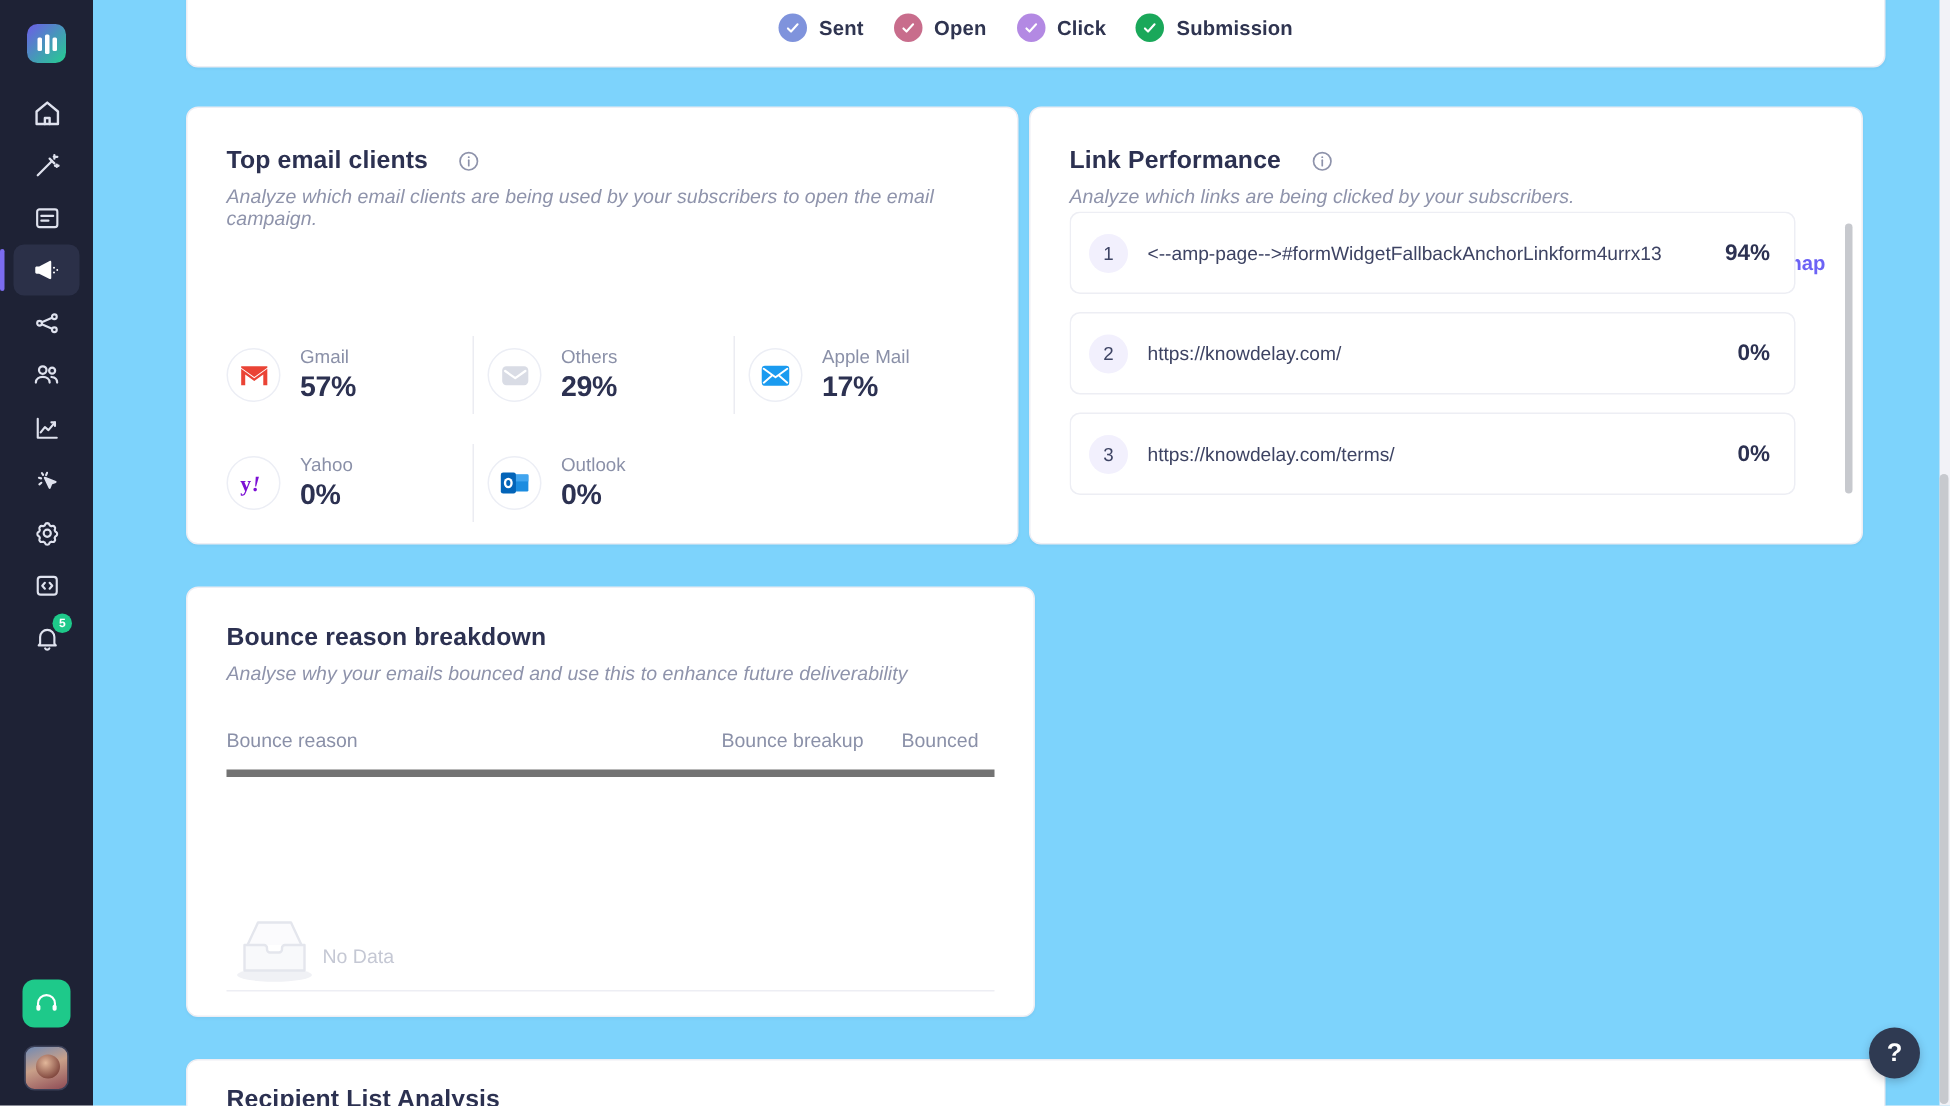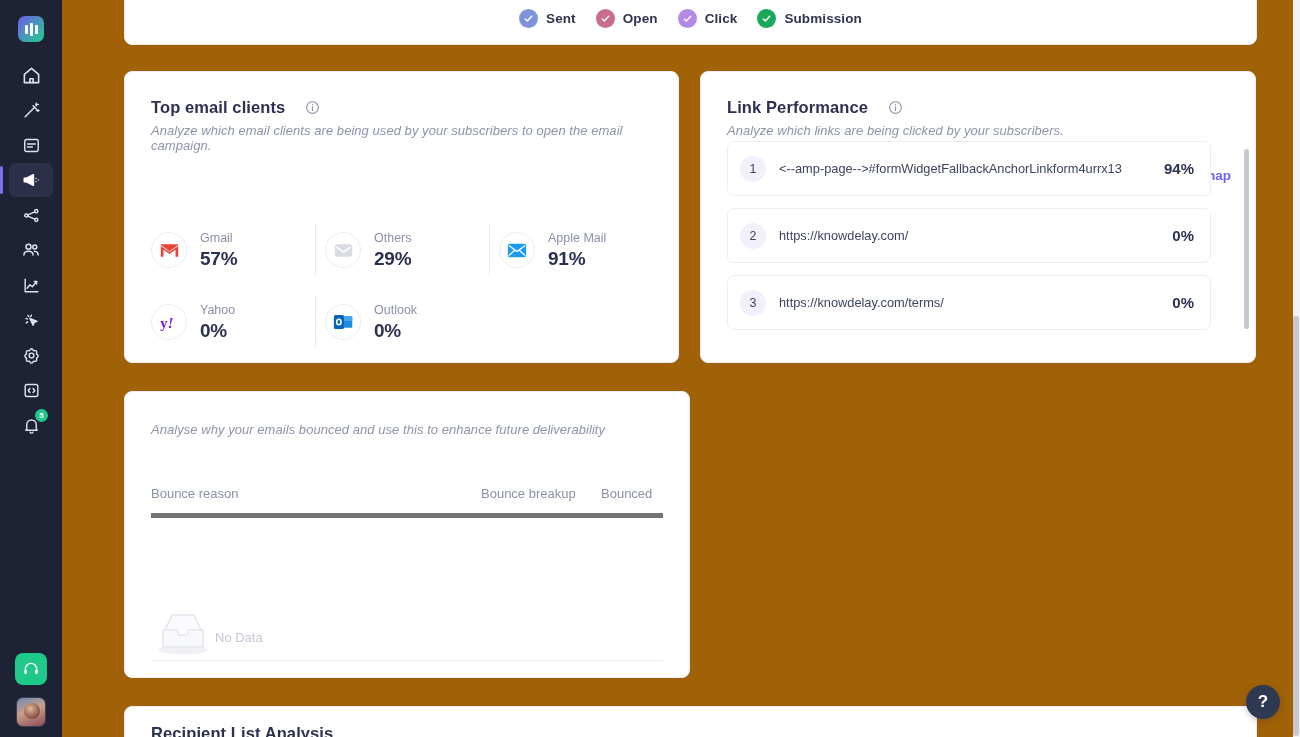--- a/index.html
+++ b/index.html
@@ -57,21 +57,21 @@
   }
   .avatar::after {
     content:""; position:absolute; left:7px; top:5px; width:16px; height:16px;
     border-radius:50%; background: radial-gradient(circle at 40% 35%, #e2b79a 0%, #7a4038 80%);
   }
 
   
   .main {
     position: absolute; left: 62px; top: 0;
     width: 1238px; height: 737px;
-    background: #a16207;
+    background: #7dd3fc;
   }
   .card {
     background: #fff;
     border: 1px solid #edeef4;
     border-radius: 8px;
     box-shadow: 0 1px 2px rgba(30,34,53,.04);
     position: absolute;
   }
 
   
@@ -118,21 +118,21 @@
   .client-icon {
     width: 36px; height: 36px; border-radius: 50%;
     border: 1px solid #eceef5; background: #fff;
     display: flex; align-items: center; justify-content: center;
     flex: 0 0 auto;
   }
   .client-name { font-size: 12.5px; color: #8a90a8; line-height: 1.25; }
   .client-pct { font-size: 19px; font-weight: 700; color: #2c3151; line-height: 1.3; letter-spacing:-.2px;}
 
   
-  .link-card { left: 638px; top: 71px; width: 556px; height: 292px; overflow: hidden;}
+  .link-card { left: 624px; top: 71px; width: 556px; height: 292px; overflow: hidden;}
   .viewmap {
     position: absolute; right: 24px; top: 96px;
     font-size: 13.5px; color: #6c63f5; font-weight: 600; cursor: pointer;
   }
   .link-list {
     position: absolute; left: 26px; top: 69px; right: 18px; bottom: 0;
     overflow: hidden;
   }
   .link-row {
     border: 1px solid #edeef4; border-radius: 7px;
@@ -388,21 +388,21 @@
       <div class="client-cell divider">
         <span class="client-icon">
           <svg width="20" height="15" viewBox="0 0 24 18">
             <rect x="1" y="1" width="22" height="16" rx="2.4" fill="#1a9bf0"></rect>
             <path d="M2.6 3.4 12 10.2l9.4-6.8" fill="none" stroke="#ffffff" stroke-width="1.6" stroke-linecap="round" stroke-linejoin="round"></path>
             <path d="M2.6 14.6 9 9M21.4 14.6 15 9" fill="none" stroke="#ffffff" stroke-width="1.5" stroke-linecap="round"></path>
           </svg>
         </span>
         <span>
           <span class="client-name">Apple Mail</span><br>
-          <span class="client-pct">91%</span>
+          <span class="client-pct">17%</span>
         </span>
       </div>
 
       <div class="client-cell">
         <span class="client-icon">
           <svg width="21" height="17" viewBox="0 0 24 20">
             <text x="1" y="16" font-family="Liberation Serif, serif" font-size="17" font-weight="700" fill="#7b0fd4">y</text>
             <text x="10" y="16" font-family="Liberation Serif, serif" font-size="17" font-weight="700" fill="#7b0fd4" font-style="italic">!</text>
           </svg>
         </span>
@@ -460,20 +460,21 @@
         <span class="link-rank">3</span>
         <span class="link-url">https://knowdelay.com/terms/</span>
         <span class="link-pct">0%</span>
       </div>
     </div>
     <div class="inner-scroll"></div>
   </div>
 
   <div class="card bounce-card">
     <div class="bounce-head">
+      <div class="card-title">Bounce reason breakdown</div>
       <div class="card-sub">Analyse why your emails bounced and use this to enhance future deliverability</div>
     </div>
 
     <div class="bounce-table">
       <div class="bh-row">
         <span class="bh-reason">Bounce reason</span>
         <span class="bh-breakup">Bounce breakup</span>
         <span class="bh-bounced">Bounced</span>
       </div>
 

